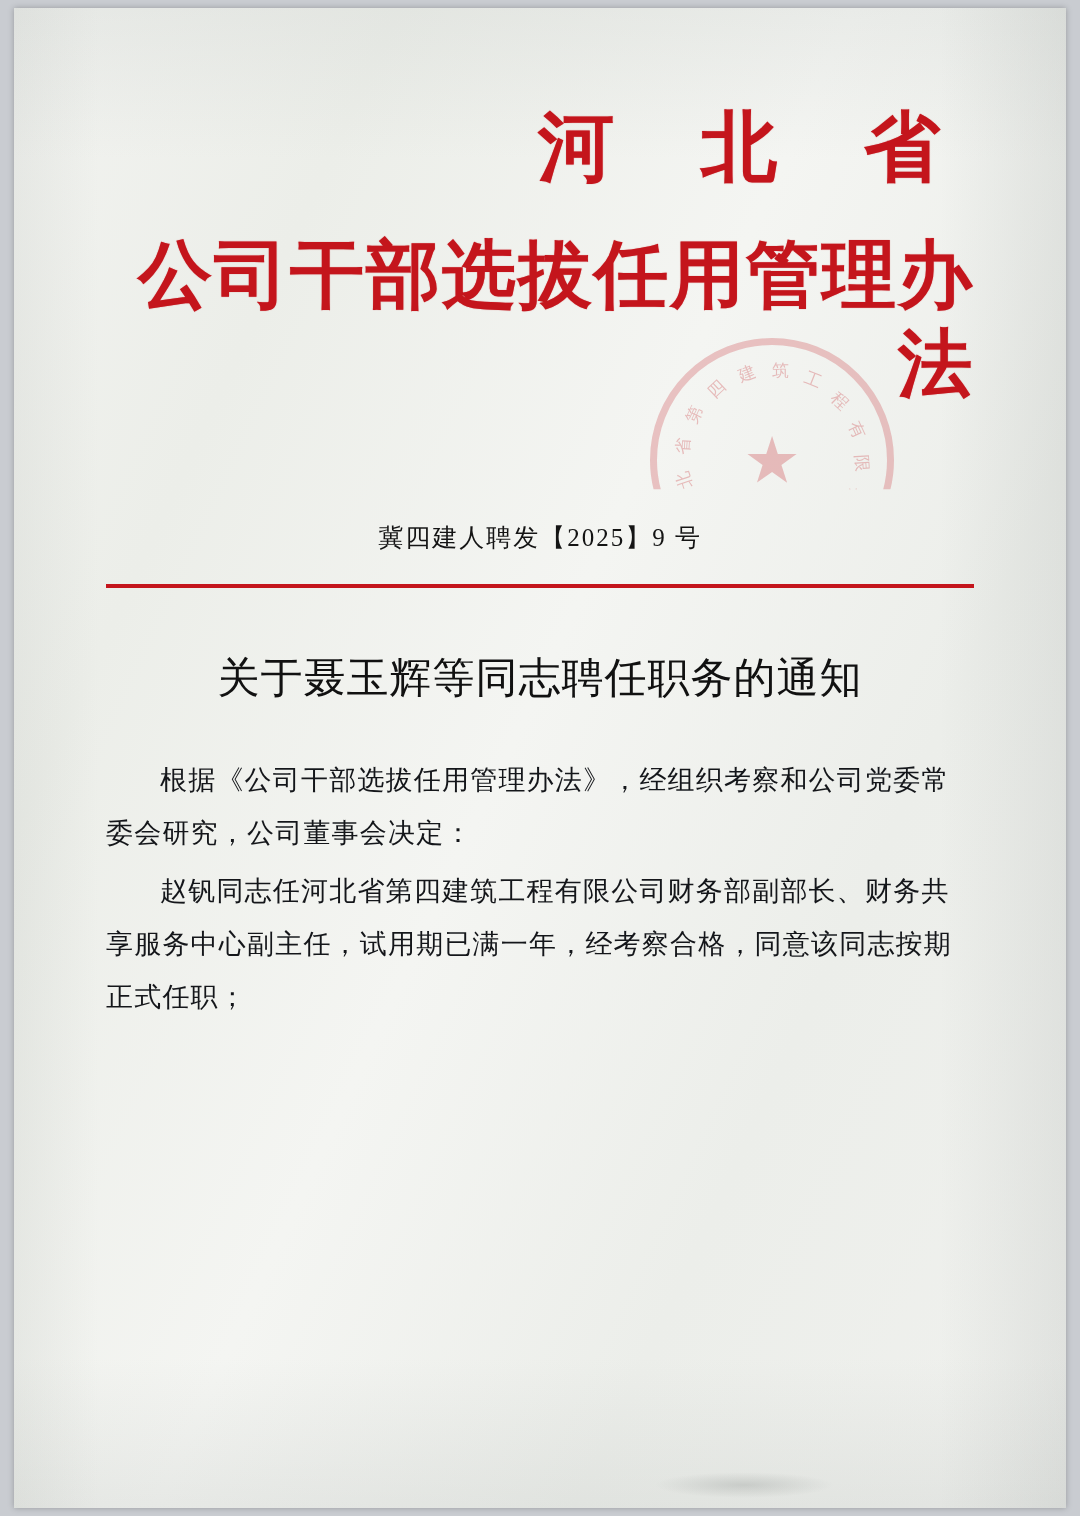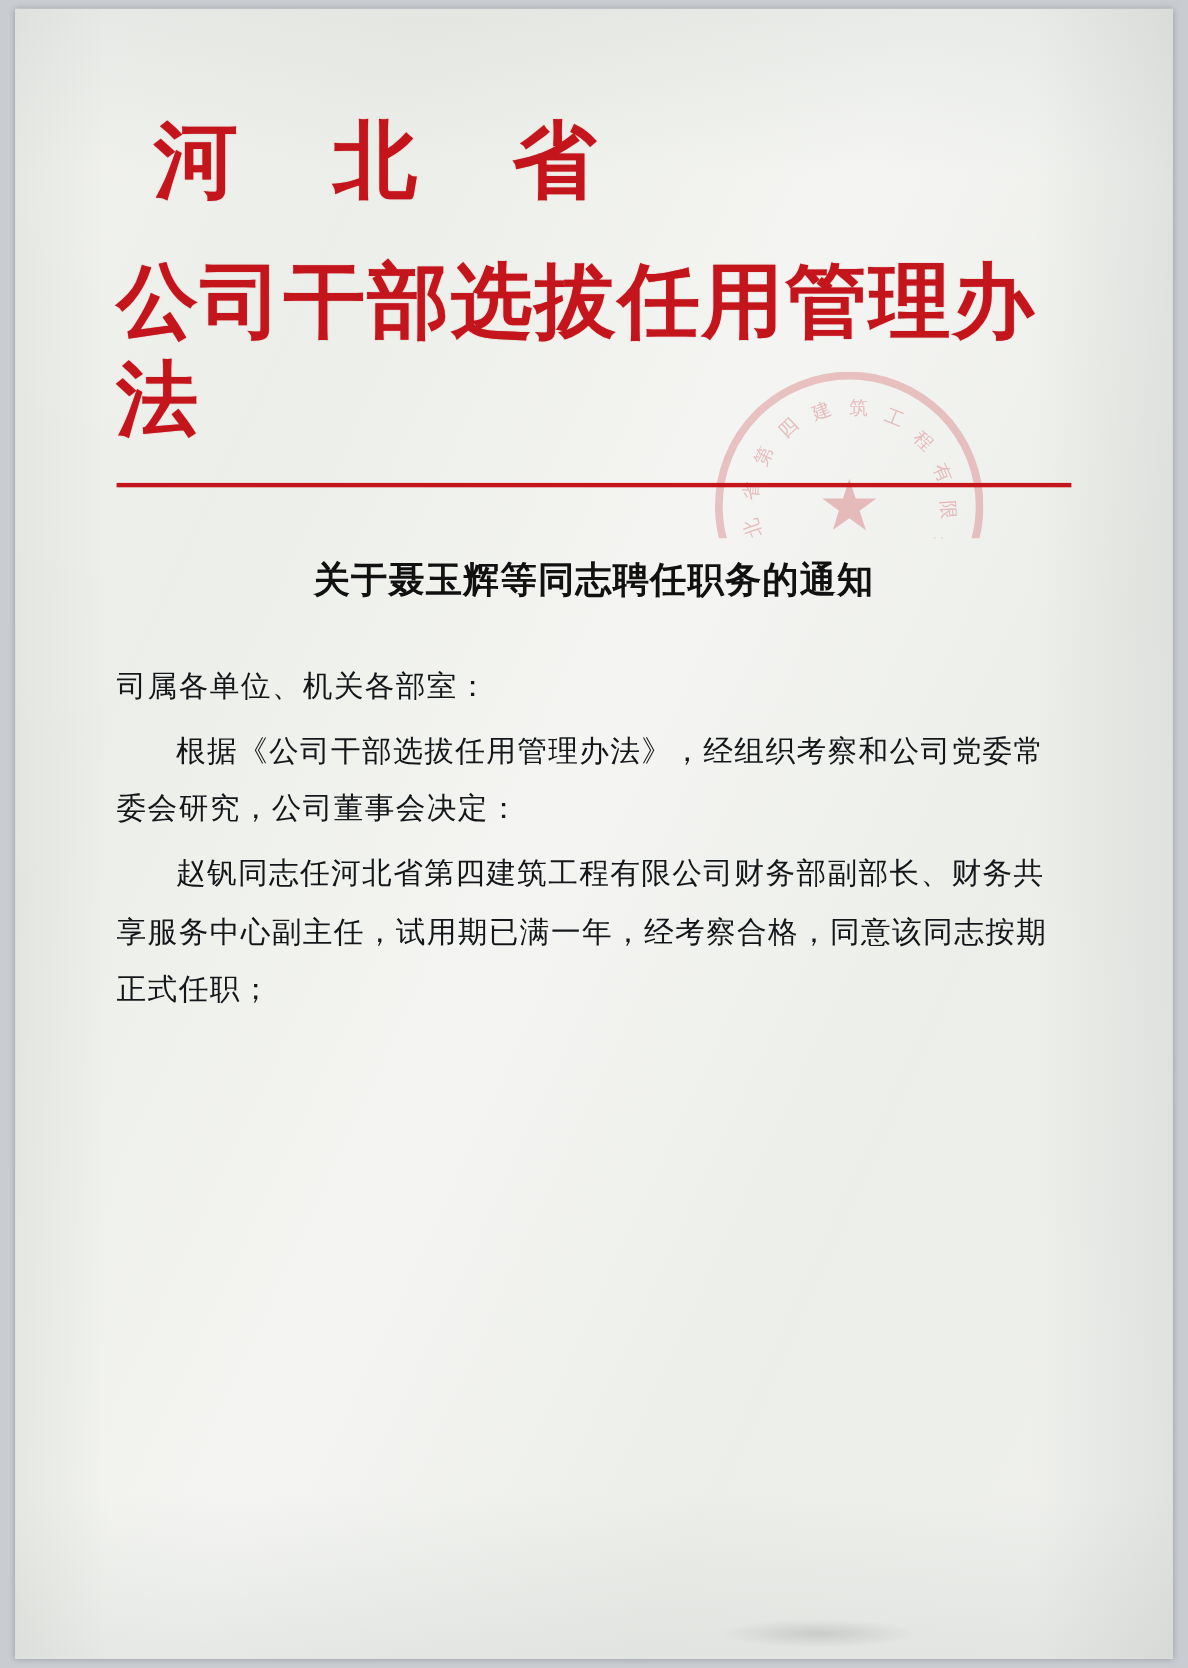--- a/index.html
+++ b/index.html
@@ -35,21 +35,21 @@
     pointer-events: none;
   }
 
   .content {
     position: relative;
     z-index: 3;
     padding: 0 92px;
   }
 
   .masthead {
-    text-align: left;
+    text-align: right;
     color: #c4151c;
     font-family: "Liberation Serif", "DejaVu Serif", serif;
     font-weight: bold;
   }
   .masthead-line1 {
     font-size: 76px;
     letter-spacing: 34px;
     padding-left: 34px;
     margin-top: 96px;
     line-height: 1.15;
@@ -74,25 +74,25 @@
 
   .red-rule {
     margin-top: 30px;
     height: 4px;
     background: #c4151c;
     border: none;
   }
 
   .title {
     text-align: center;
-    font-size: 33px;
+    font-size: 42px;
     color: #111;
     margin-top: 62px;
     letter-spacing: 1px;
-    font-weight: 700;
+    font-weight: 400;
   }
 
   .body-text {
     margin-top: 48px;
     font-size: 27px;
     color: #14161a;
     line-height: 1.95;
     letter-spacing: 1.2px;
   }
   .body-text p {
@@ -181,25 +181,25 @@
 
   <div class="smudge"></div>
 
   <div class="content">
 
     <div class="masthead">
       <div class="masthead-line1">河 北 省</div>
       <div class="masthead-line2">公司干部选拔任用管理办法</div>
     </div>
 
+    <div class="doc-number">冀四建人聘发【2025】9 号</div>
 
     <hr class="red-rule">
 
     <div class="title">关于聂玉辉等同志聘任职务的通知</div>
 
     <div class="body-text">
-      <p>司属各单位、机关各部室：</p>
       <p class="indent">根据《公司干部选拔任用管理办法》，经组织考察和公司党委常委会研究，公司董事会决定：</p>
       <p class="indent">赵钒同志任河北省第四建筑工程有限公司财务部副部长、财务共享服务中心副主任，试用期已满一年，经考察合格，同意该同志按期正式任职；</p>
     </div>
 
   </div>
 </div>
 
 </body></html>

